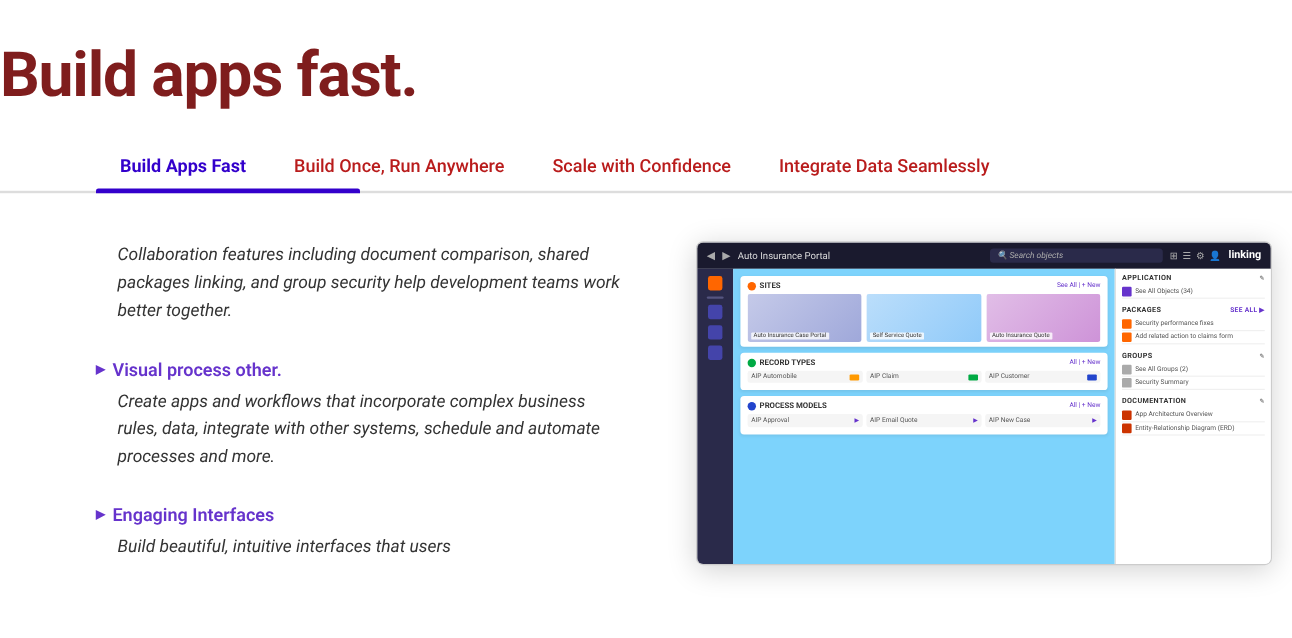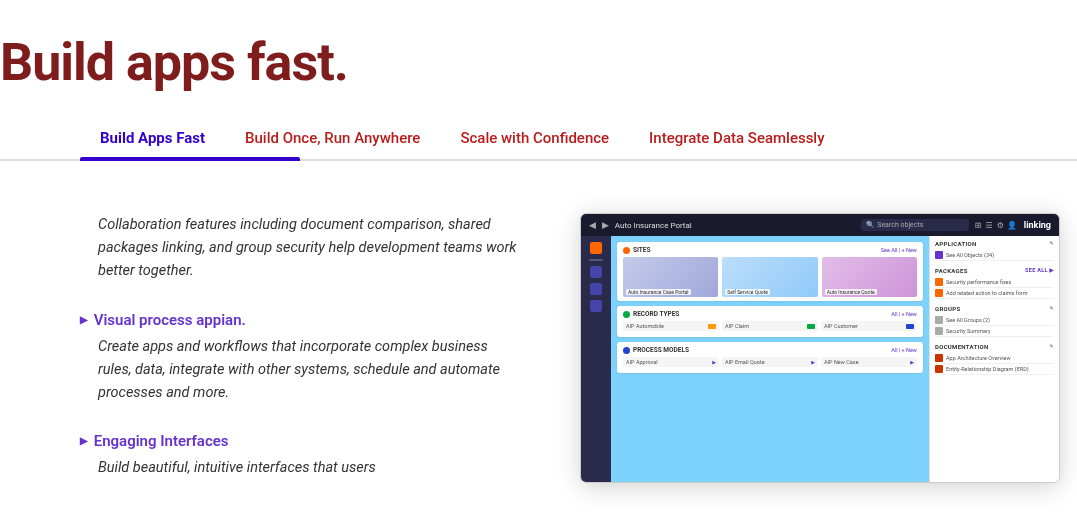--- a/index.html
+++ b/index.html
@@ -22,21 +22,21 @@
       letter-spacing: -1px;
     }
 
     
     .tab-nav {
       display: flex;
       align-items: center;
       border-bottom: 2px solid #ddd;
       padding: 0 80px;
       position: relative;
-      margin-bottom: 12px;
+      margin-bottom: 0;
     }
     .tab-item {
       padding: 12px 20px;
       font-size: 15px;
       font-weight: 500;
       color: #b91c1c;
       cursor: pointer;
       white-space: nowrap;
       position: relative;
     }
@@ -135,21 +135,22 @@
       font-weight: 700;
       color: #fff;
       margin-left: auto;
     }
     .mock-search {
       background: #2a2a4a;
       border-radius: 3px;
       padding: 2px 6px;
       color: #aaa;
       font-size: 7px;
-      width: 108px;
+      width: 144px;
+      font-style: italic;
     }
     .mock-nav-icons {
       display: flex;
       gap: 4px;
       color: #aaa;
     }
 
     .mock-body {
       display: flex;
       height: calc(270px - 22px);
@@ -321,21 +322,21 @@
 
 <div class="content-area">
 
   <div class="left-panel">
 
     <div class="feature-item">
       <p class="feature-desc">Collaboration features including document comparison, shared packages linking, and group security help development teams work better together.</p>
     </div>
 
     <div class="feature-item">
-      <div class="feature-title">Visual process appian.</div>
+      <div class="feature-title">Visual process other.</div>
       <p class="feature-desc">Create apps and workflows that incorporate complex business rules, data, integrate with other systems, schedule and automate processes and more.</p>
     </div>
 
     <div class="feature-item">
       <div class="feature-title">Engaging Interfaces</div>
       <p class="feature-desc">Build beautiful, intuitive interfaces that users</p>
     </div>
 
   </div>
 

